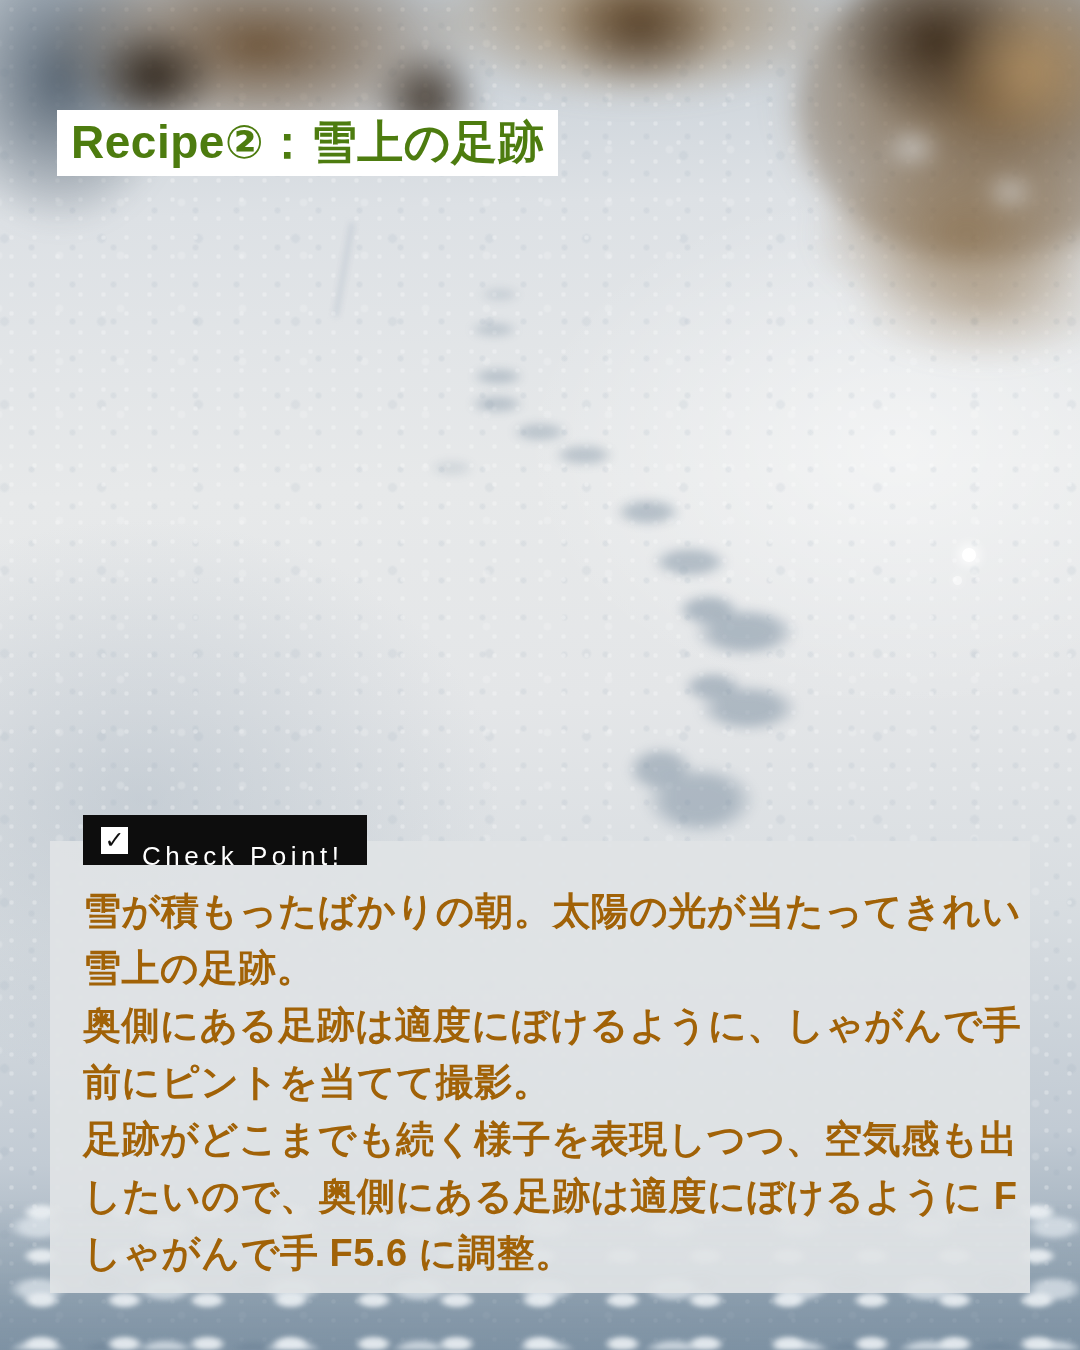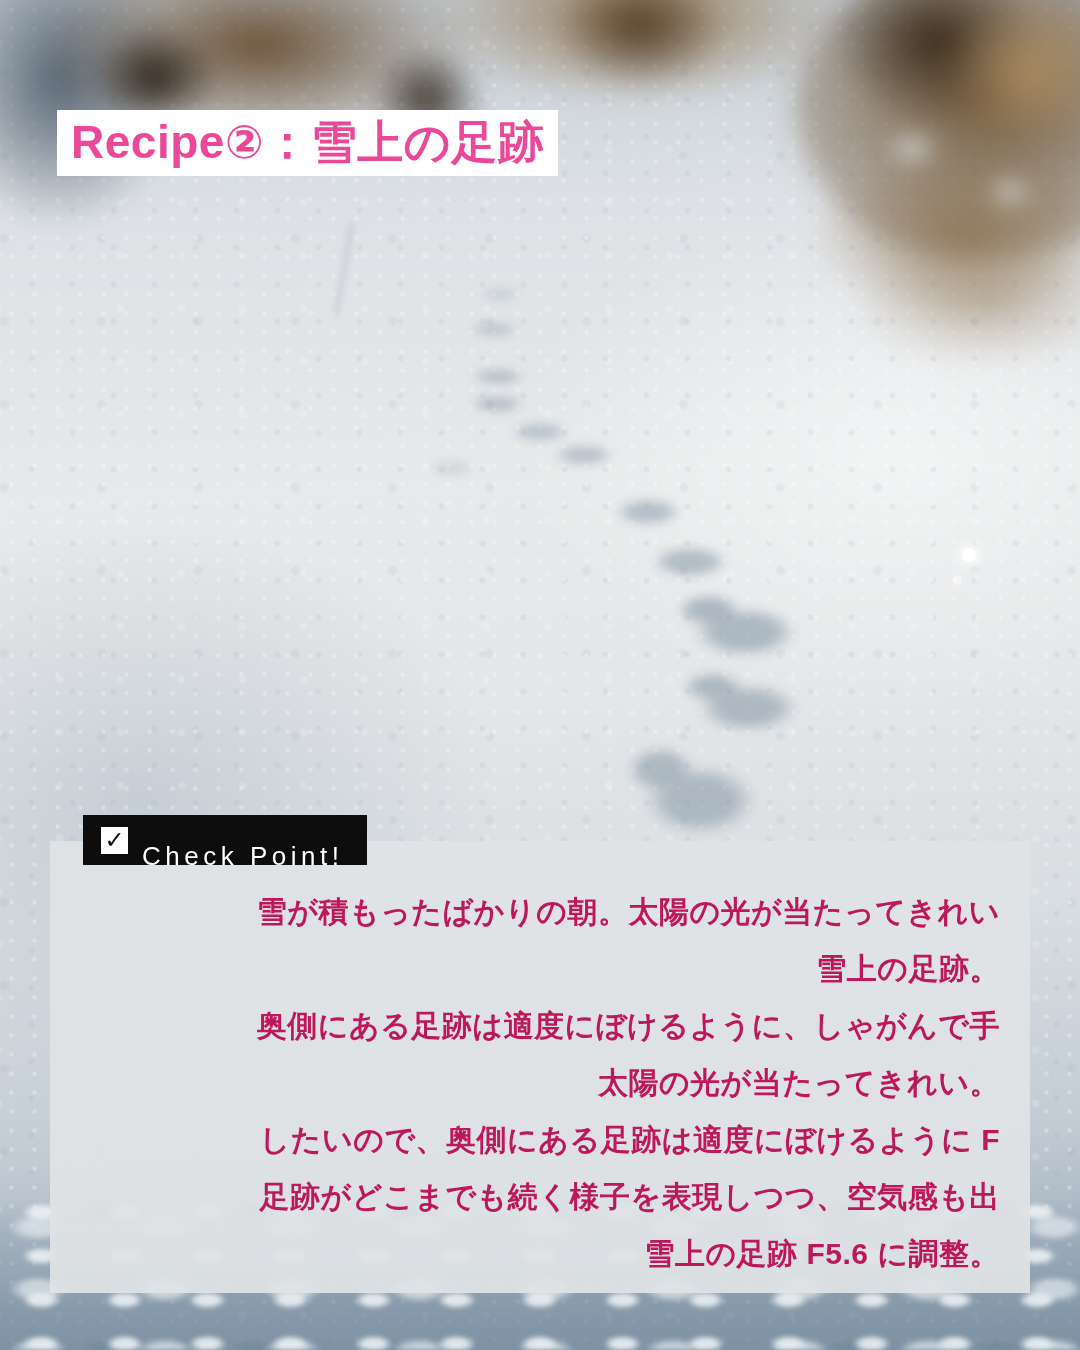--- a/index.html
+++ b/index.html
@@ -80,30 +80,30 @@
     background-size:83px 44px,127px 62px,149px 70px;
   }
 
   
   .title-box{
     position:absolute;left:57px;top:110px;height:66px;max-width:960px;
     background:#ffffff;display:inline-flex;align-items:center;
     padding:0 14px;box-sizing:border-box;
   }
   .title-box span{
-    font-size:46px;font-weight:bold;color:#ec4899;letter-spacing:.5px;white-space:nowrap;
+    font-size:46px;font-weight:bold;color:#4d7c0f;letter-spacing:.5px;white-space:nowrap;
   }
   .panel{
     position:absolute;left:50px;top:841px;width:980px;height:452px;
     background:rgba(224,227,229,.93);box-sizing:border-box;
     padding:42px 30px 0 33px;
   }
   .panel .line{
-    font-size:30px;line-height:57px;font-weight:bold;color:#be185d;
-    letter-spacing:.5px;white-space:nowrap;text-align:right;
+    font-size:38px;line-height:57px;font-weight:bold;color:#a16207;
+    letter-spacing:.5px;white-space:nowrap;
   }
   .checkpoint{
     position:absolute;left:83px;top:815px;height:50px;
     background:#0d0d0d;display:inline-flex;align-items:center;gap:14px;
     padding:0 24px 0 18px;
   }
   .cbx{
     width:27px;height:27px;background:#ffffff;display:inline-flex;
     align-items:center;justify-content:center;flex:0 0 auto;
   }
@@ -163,24 +163,24 @@
   </div>
 
   <div class="title-box">
     <span>Recipe②：雪上の足跡</span>
   </div>
 
   <div class="panel">
     <div class="line">雪が積もったばかりの朝。太陽の光が当たってきれい</div>
     <div class="line">雪上の足跡。</div>
     <div class="line">奥側にある足跡は適度にぼけるように、しゃがんで手</div>
-    <div class="line">太陽の光が当たってきれい。</div>
+    <div class="line">前にピントを当てて撮影。</div>
+    <div class="line">足跡がどこまでも続く様子を表現しつつ、空気感も出</div>
     <div class="line">したいので、奥側にある足跡は適度にぼけるように F</div>
-    <div class="line">足跡がどこまでも続く様子を表現しつつ、空気感も出</div>
-    <div class="line">雪上の足跡 F5.6 に調整。</div>
+    <div class="line">しゃがんで手 F5.6 に調整。</div>
   </div>
 
   <div class="checkpoint">
     <span class="cbx">
         <span class="mark">✓</span>
       </span>
     <span class="cp-text">Check Point!</span>
   </div>
 
 </div>

